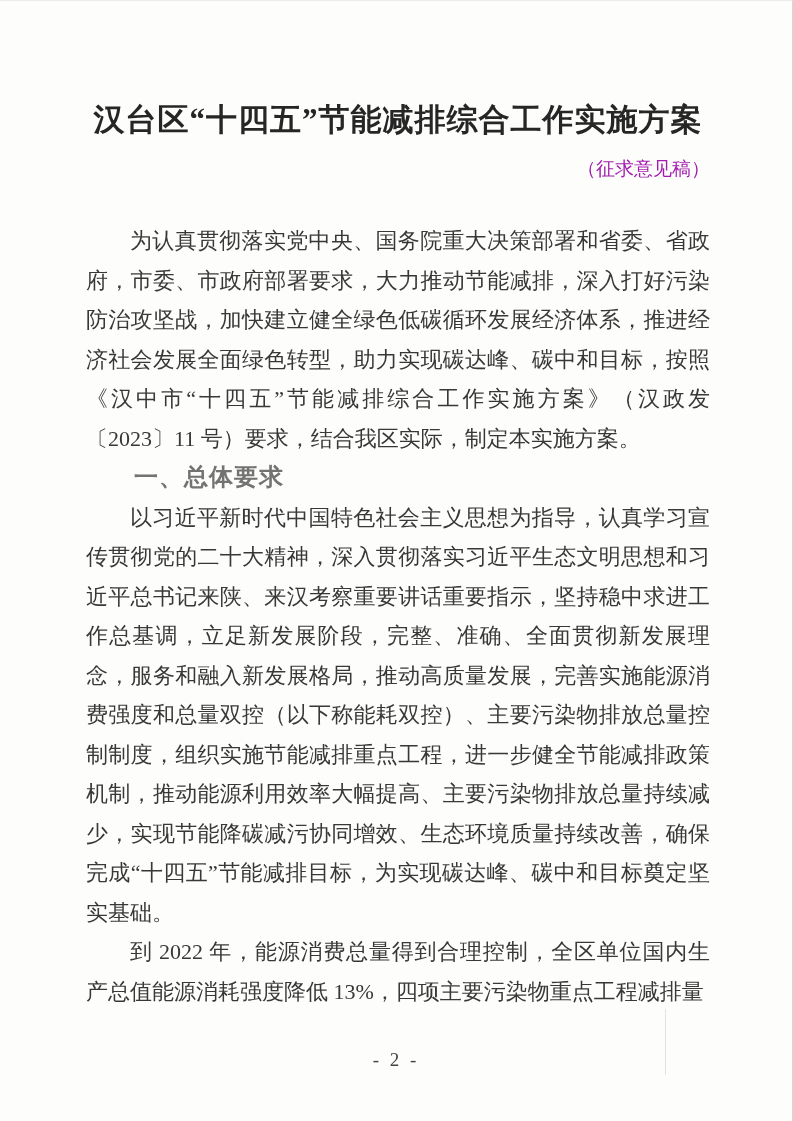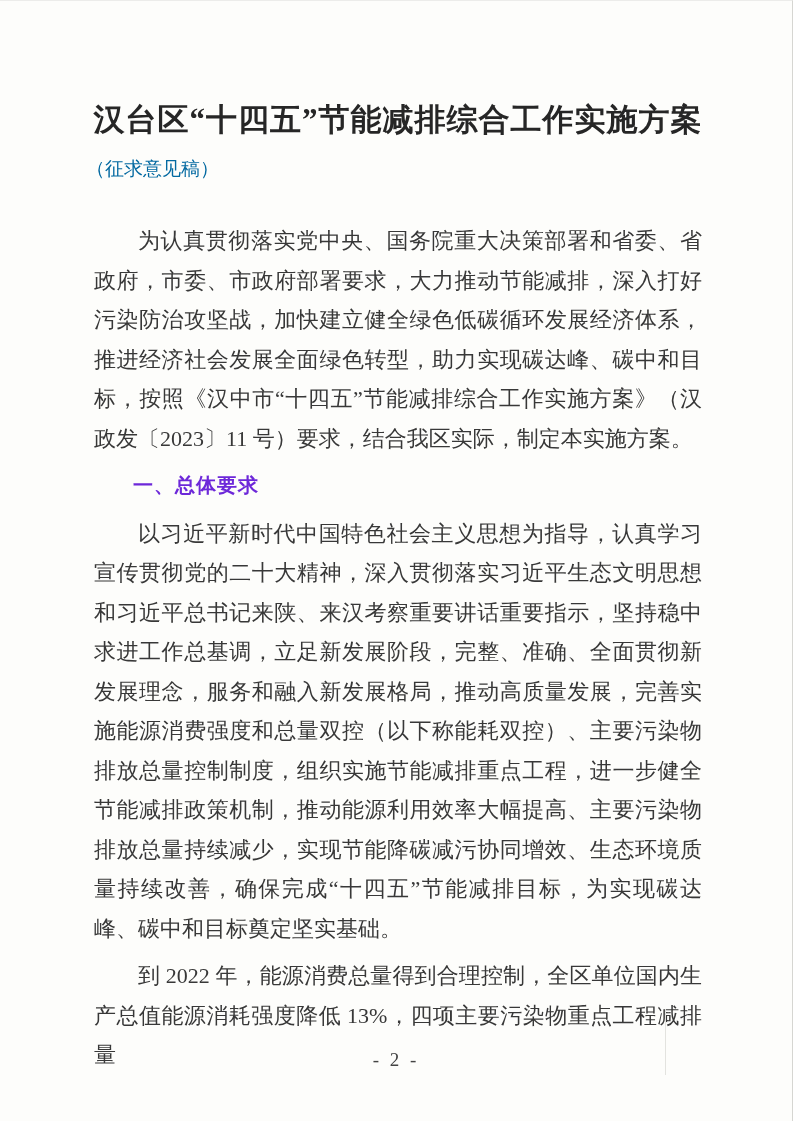--- a/index.html
+++ b/index.html
@@ -25,44 +25,44 @@
     font-weight: bold;
     text-align: center;
     color: #262626;
     line-height: 46px;
     letter-spacing: 1px;
     white-space: nowrap;
   }
   .doc-subtitle {
     margin-top: 12px;
     font-size: 19px;
-    text-align: left;
-    color: #0369a1;
+    text-align: right;
+    color: #a21caf;
     line-height: 28px;
   }
   .doc-body {
     margin-top: 38px;
     font-size: 22px;
     line-height: 39.5px;
     text-align: justify;
     text-justify: inter-ideograph;
     color: #383838;
   }
   .para {
-    margin: 8px;
+    margin: 0;
     text-indent: 2em;
   }
   .section-heading {
-    margin: 7px;
+    margin: 0;
     font-family: "DejaVu Sans", "Liberation Sans", sans-serif;
     font-weight: bold;
-    font-size: 20px;
+    font-size: 24px;
     line-height: 39.5px;
     text-indent: 2em;
-    color: #6d28d9;
+    color: #737373;
     letter-spacing: 1px;
   }
   .page-number {
     position: absolute;
     left: 0;
     right: 0;
     bottom: 50px;
     text-align: center;
     font-size: 19px;
     color: #444444;

